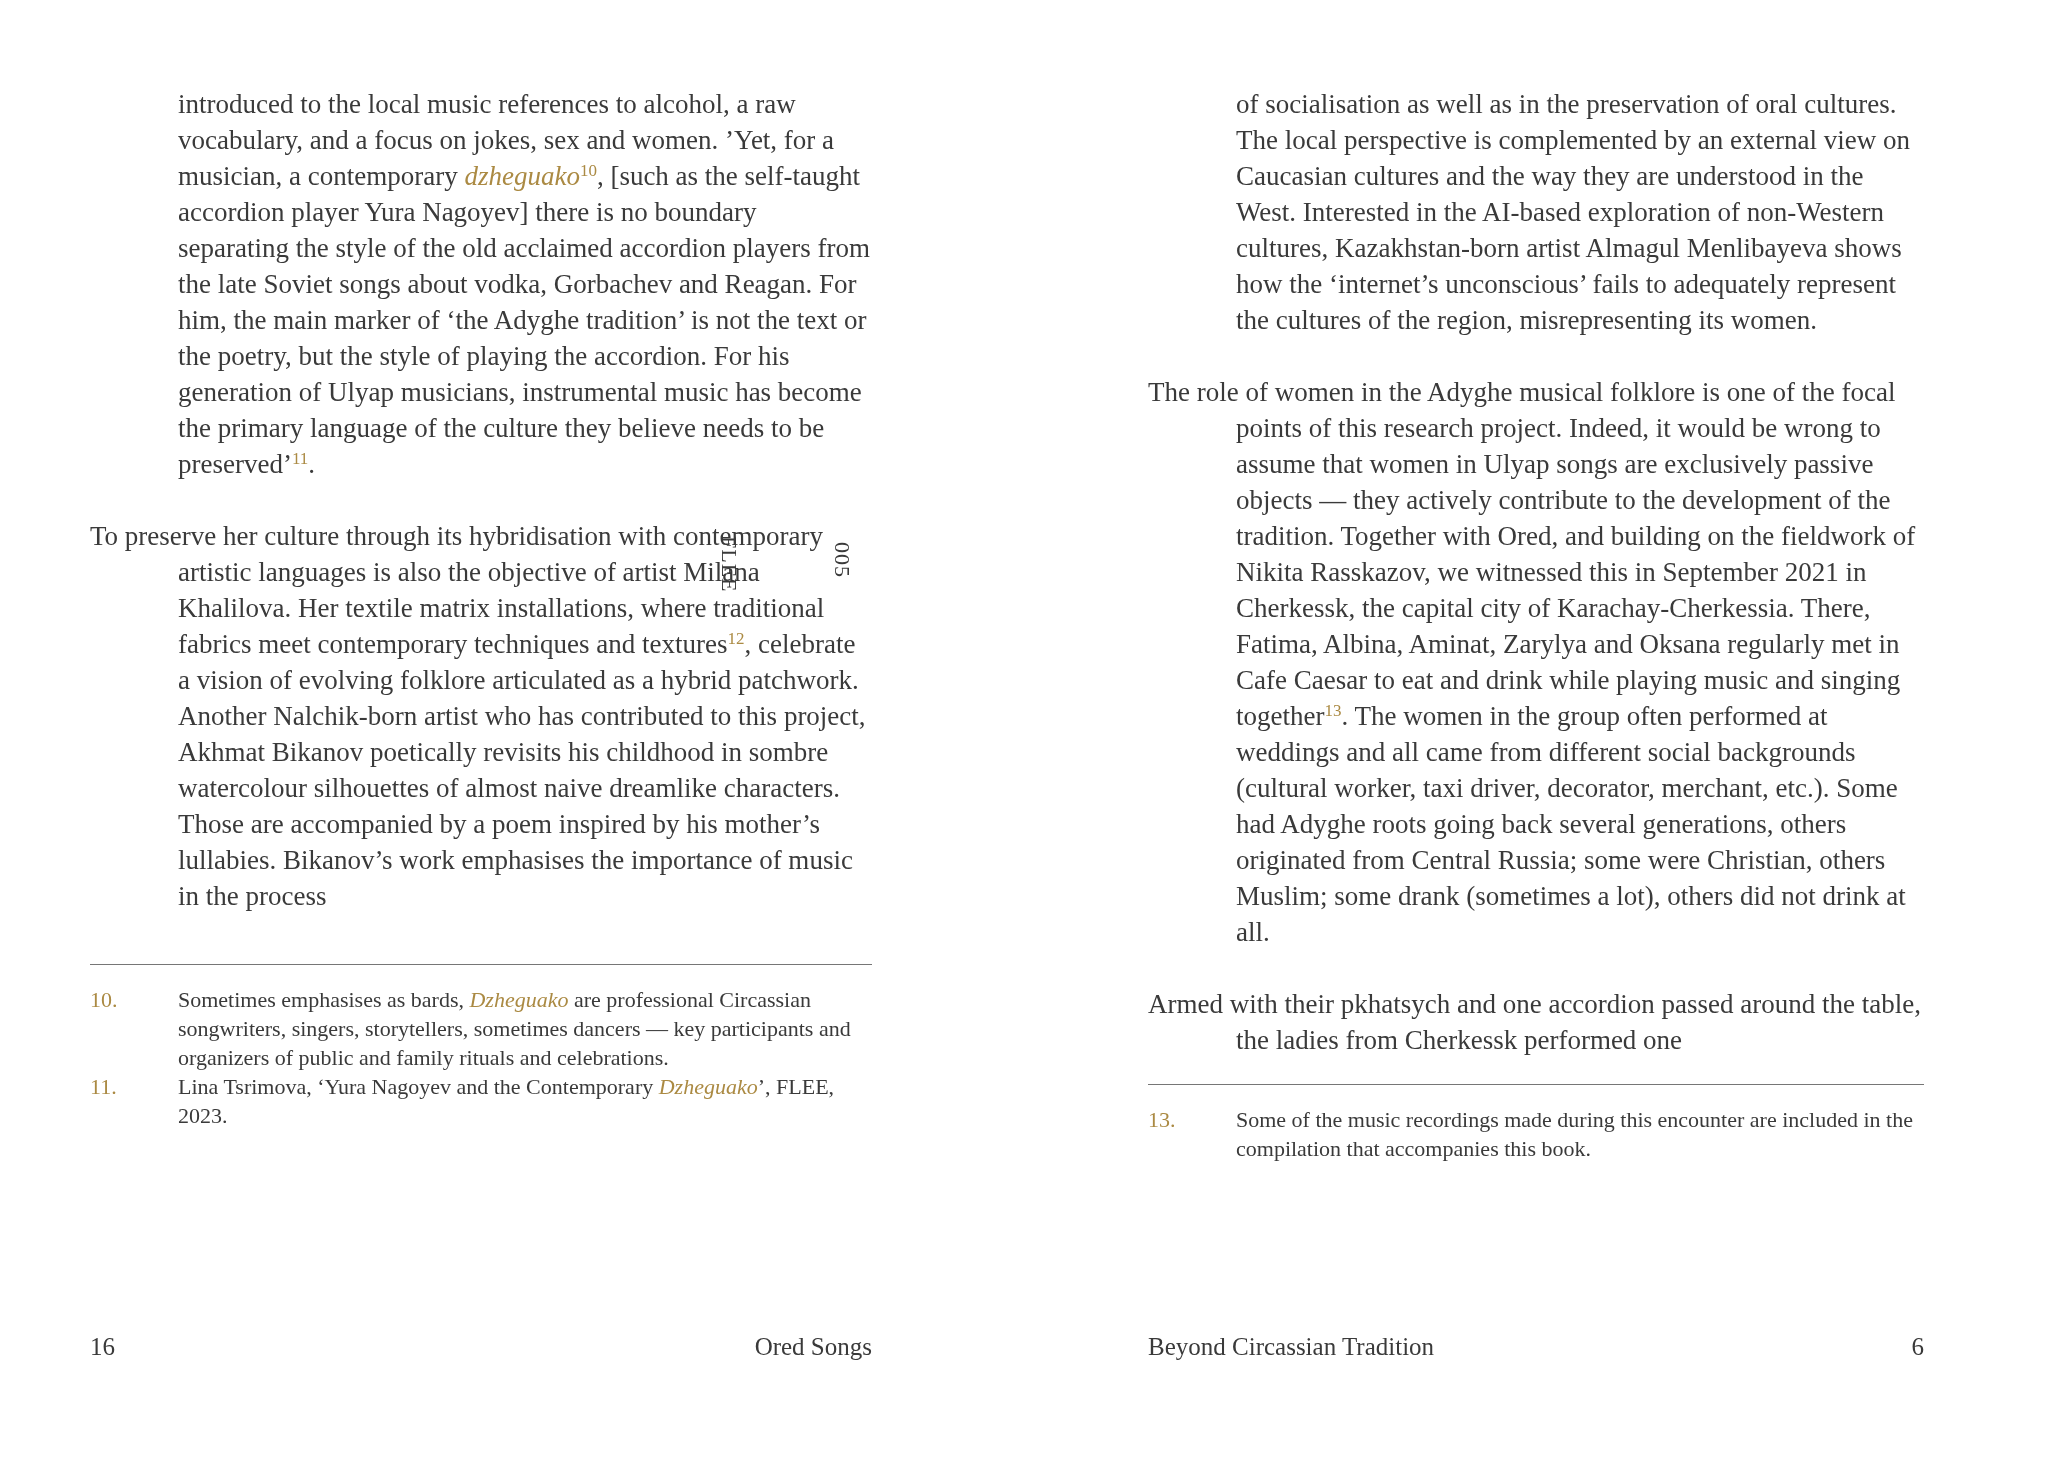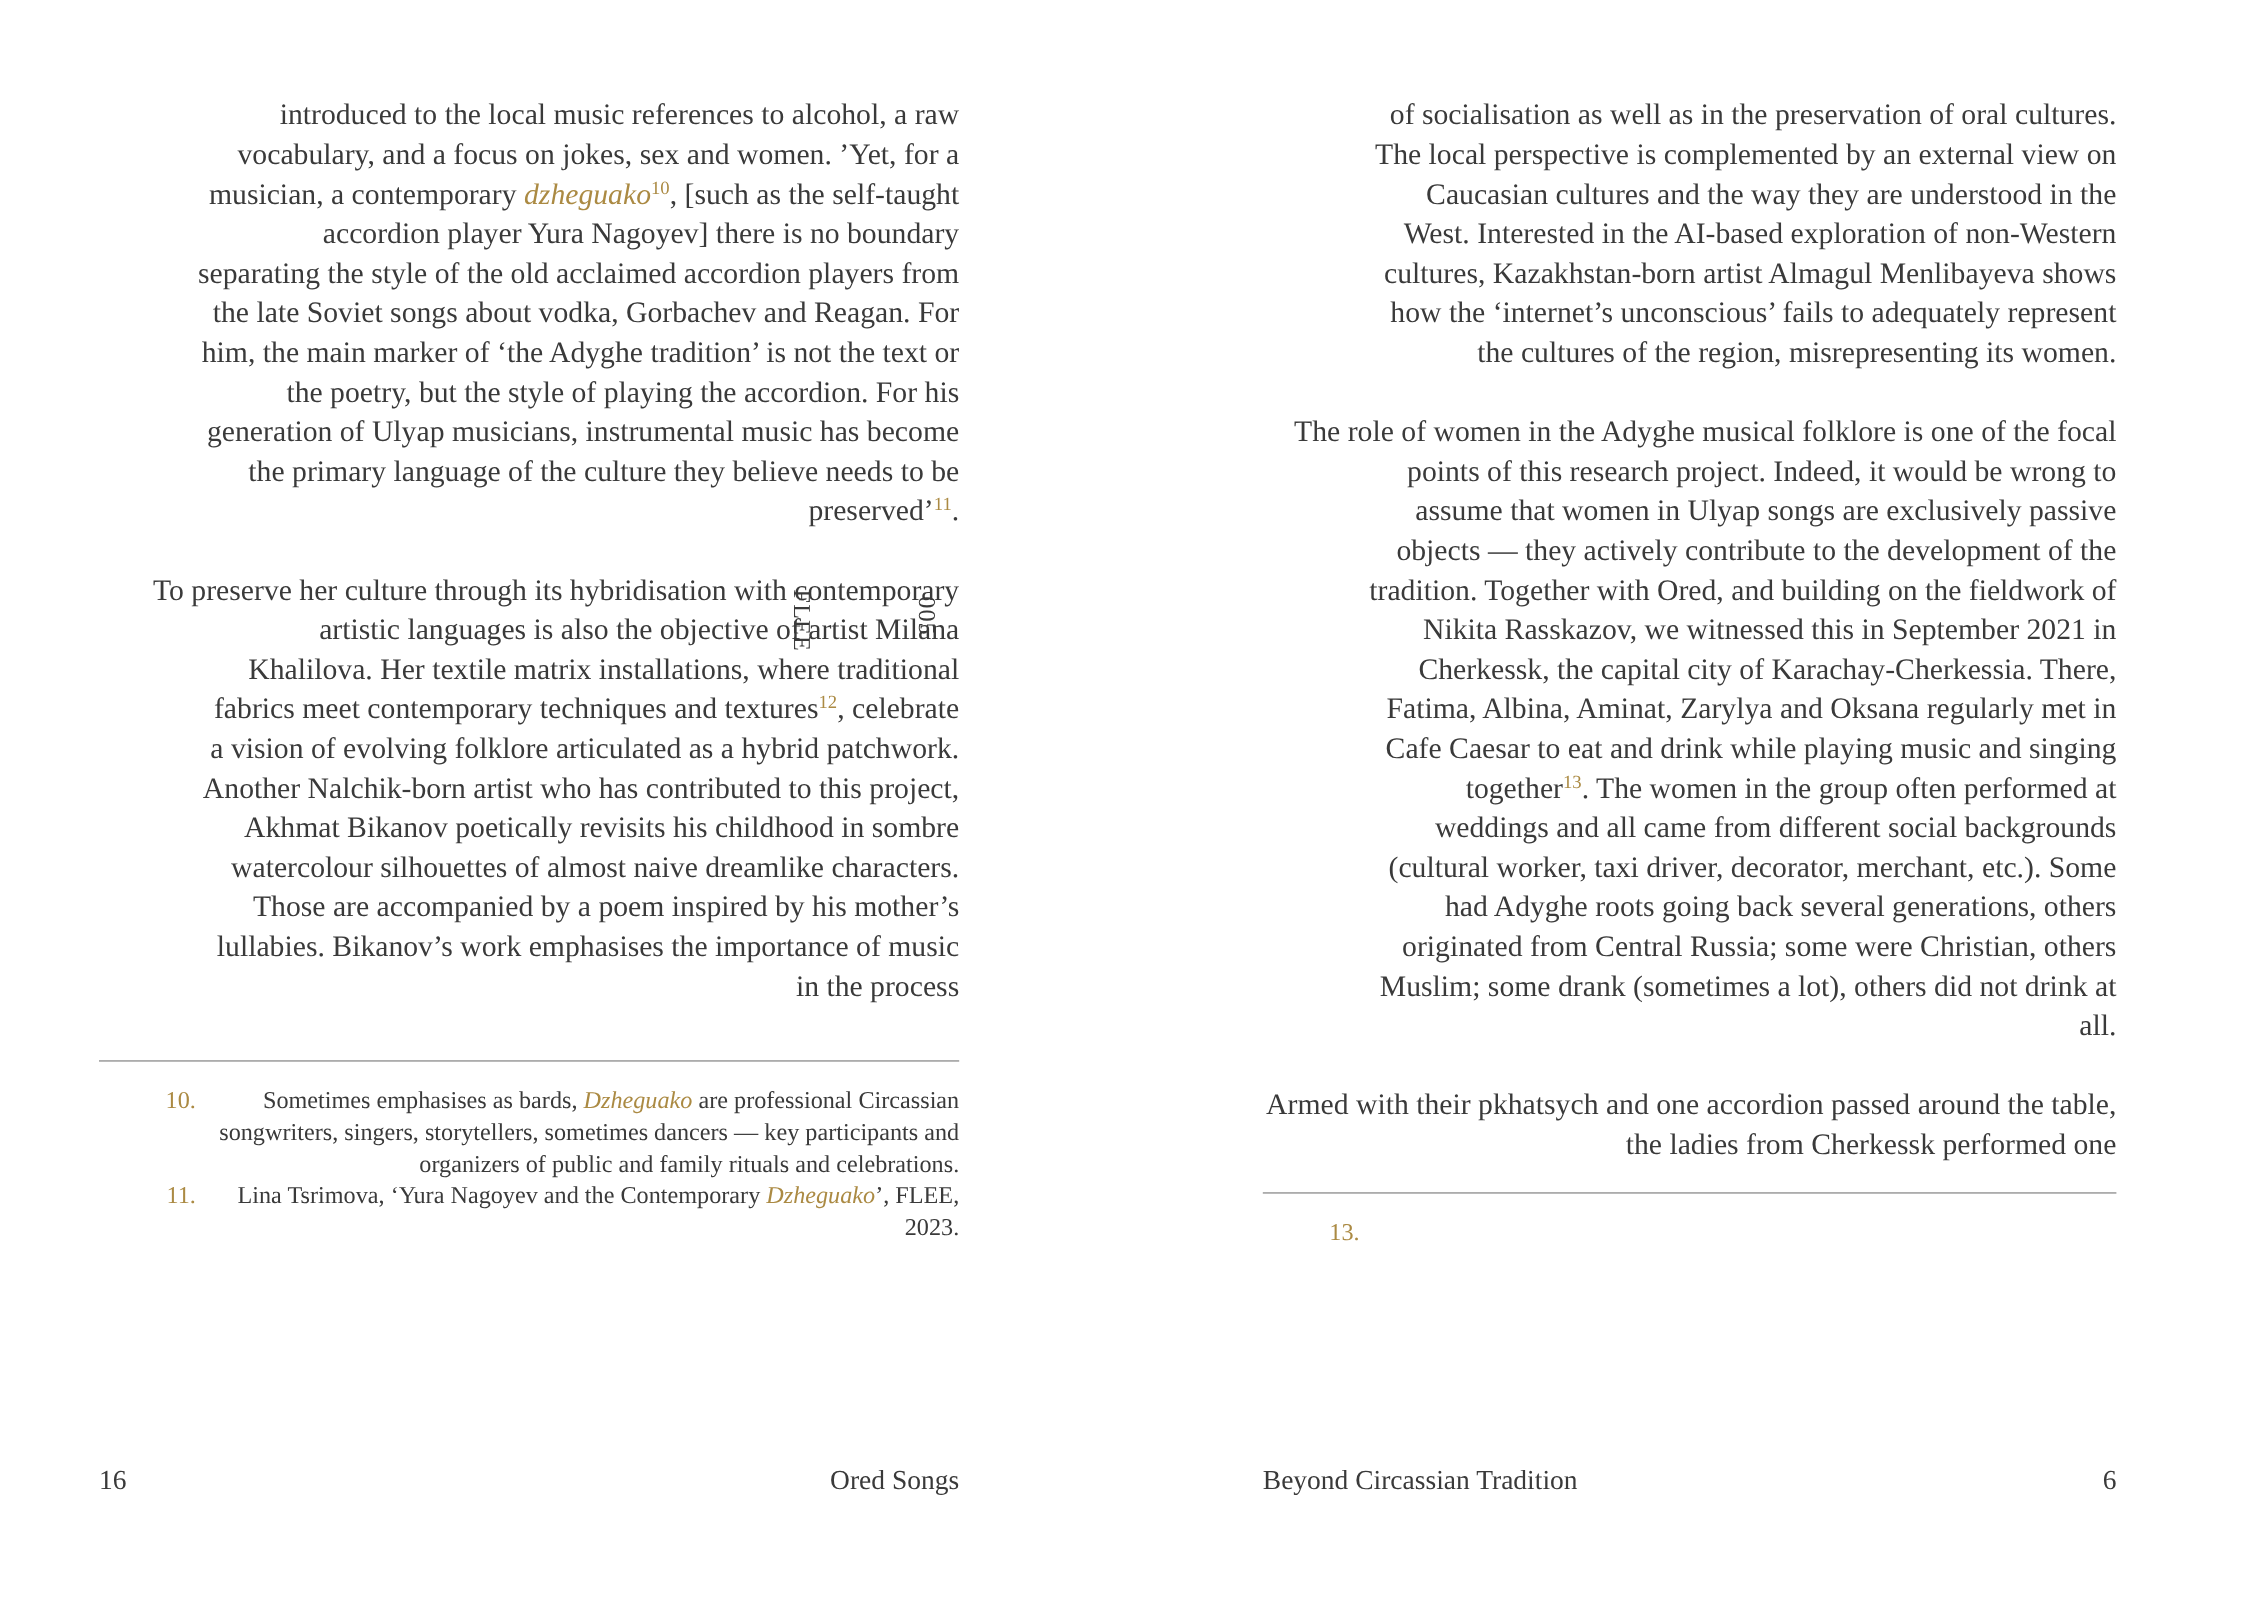--- a/index.html
+++ b/index.html
@@ -5,21 +5,20 @@
   :root { --accent: #ab8a43; --ink: #3a3a3a; }
   html, body { margin: 0; padding: 0; background: #ffffff; }
   .spread {
     position: relative;
     width: 2047px;
     height: 1429px;
     background: #ffffff;
     font-family: "Liberation Serif", "DejaVu Serif", serif;
     color: var(--ink);
     overflow: hidden;
-    text-align: right;
   }
   .page { position: absolute; top: 0; height: 1457px; }
   .page-left  { left: 90px;  width: 782px; }
   .page-right { left: 1148px; width: 776px; }
 
   .body-text { padding-top: 86px; font-size: 27px; line-height: 36px; }
   .para { margin: 0 0 36px 0; padding-left: 88px; }
   .para.hanging { text-indent: -88px; }
   .para:last-child { margin-bottom: 0; }
 
@@ -90,20 +89,21 @@
   <section class="page page-right">
     <div class="body-text">
       <p class="para"><span>of socialisation as well as in the preservation of oral cultures. The local perspective is complemented by an external view on Caucasian cultures and the way they are understood in the West. Interested in the AI-based exploration of non-Western cultures, Kazakhstan-born artist Almagul Menlibayeva shows how the ‘internet’s unconscious’ fails to adequately represent the cultures of the region, misrepresenting its women.</span></p>
       <p class="para hanging"><span>The role of women in the Adyghe musical folklore is one of the focal points of this research project. Indeed, it would be wrong to assume that women in Ulyap songs are exclusively passive objects — they actively contribute to the development of the tradition. Together with Ored, and building on the fieldwork of Nikita Rasskazov, we witnessed this in September 2021 in Cherkessk, the capital city of Karachay-Cherkessia. There, Fatima, Albina, Aminat, Zarylya and Oksana regularly met in Cafe Caesar to eat and drink while playing music and singing together</span><span class="sup">13</span><span>. The women in the group often performed at weddings and all came from different social backgrounds (cultural worker, taxi driver, decorator, merchant, etc.). Some had Adyghe roots going back several generations, others originated from Central Russia; some were Christian, others Muslim; some drank (sometimes a lot), others did not drink at all.</span></p>
       <p class="para hanging"><span>Armed with their pkhatsych and one accordion passed around the table, the ladies from Cherkessk performed one</span></p>
     </div>
 
     <div class="footnotes fn-right">
       <div class="footnote">
         <span class="fn-num">13.</span>
+        <div class="fn-text"><span>Some of the music recordings made during this encounter are included in the compilation that accompanies this book.</span></div>
       </div>
     </div>
 
     <div class="footer">
       <span>Beyond Circassian Tradition</span>
       <span>6</span>
     </div>
   </section>
 
 </div>

